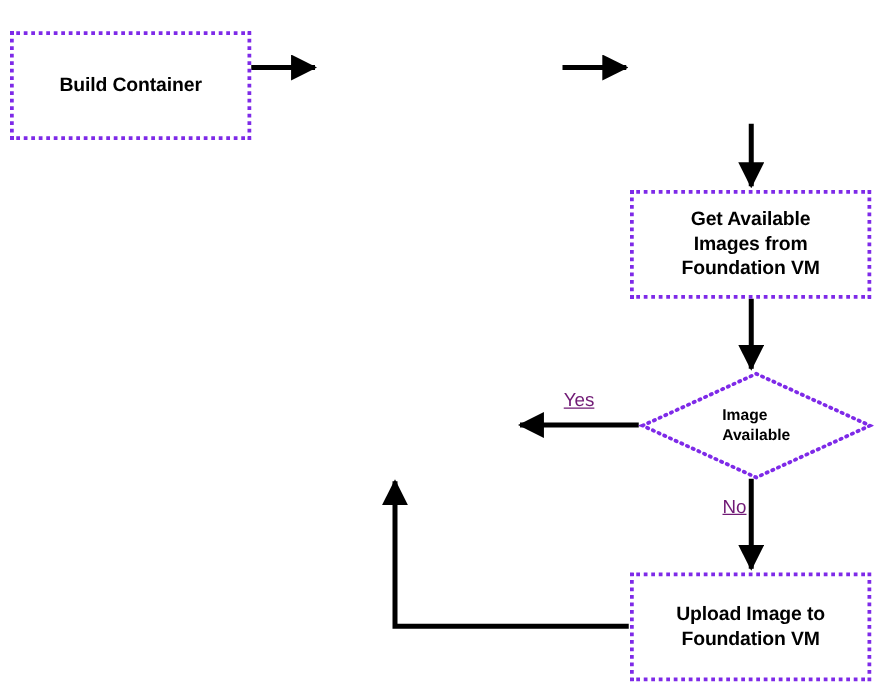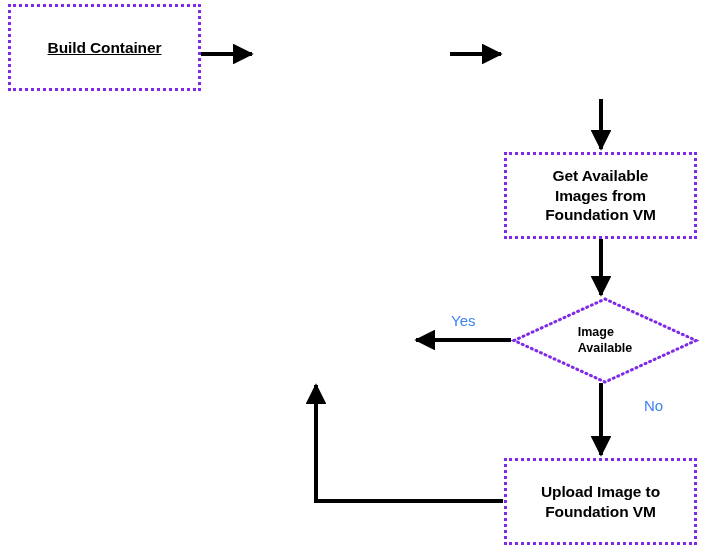--- a/index.html
+++ b/index.html
@@ -58,25 +58,26 @@
   .decision .node-label {
     position: relative;
     z-index: 2;
     font-size: 12.5px;
     font-weight: bold;
     line-height: 1.22;
     color: #000000;
   }
   .edge-label {
     position: absolute;
-    color: #3b82f6;
+    color: #701a75;
     font-size: 15px;
     font-weight: normal;
     line-height: 1;
     white-space: nowrap;
+    text-decoration: underline;
   }
 </style>
 </head>
 <body>
 
 <div id="canvas">
 
   <svg id="edges" width="710" height="559" viewBox="0 0 710 559">
     <defs>
       <marker id="arrow" viewBox="0 0 10 10" refX="9.2" refY="5" markerWidth="5.2" markerHeight="5.2" orient="auto-start-reverse">
@@ -92,21 +93,21 @@
 
     <line x1="601" y1="239" x2="601" y2="295" stroke="#000000" stroke-width="4" marker-end="url(#arrow)"></line>
 
     <line x1="511" y1="340" x2="416" y2="340" stroke="#000000" stroke-width="4" marker-end="url(#arrow)"></line>
 
     <line x1="601" y1="383" x2="601" y2="455" stroke="#000000" stroke-width="4" marker-end="url(#arrow)"></line>
 
     <path d="M 503 501 L 316 501 L 316 385" fill="none" stroke="#000000" stroke-width="4" marker-end="url(#arrow)"></path>
   </svg>
 
-  <div class="node process" style="left:8px; top:4px; width:193px; height:87px;text-decoration:underline;">
+  <div class="node process" style="left:8px; top:25px; width:193px; height:87px;">
     <span class="node-label">Build Container</span>
   </div>
 
 
 
   <div class="node process" style="left:504px; top:152px; width:193px; height:87px;">
     <span class="node-label">Get Available
 Images from
 Foundation VM</span>
   </div>
@@ -120,15 +121,15 @@
   </div>
 
 
   <div class="node process" style="left:504px; top:458px; width:193px; height:87px;align-items:center;">
     <span class="node-label">Upload Image to
 Foundation VM</span>
   </div>
 
   <span class="edge-label" style="left:451px; top:313px;">Yes</span>
 
-  <span class="edge-label" style="left:644px; top:398px;text-align:center;">No</span>
+  <span class="edge-label" style="left:578px; top:398px;text-align:center;">No</span>
 
 </div>
 
 </body></html>

